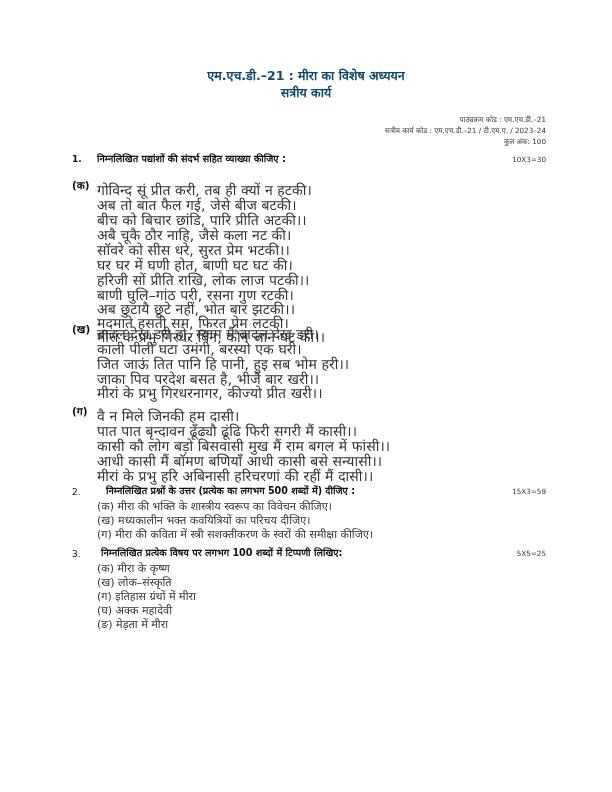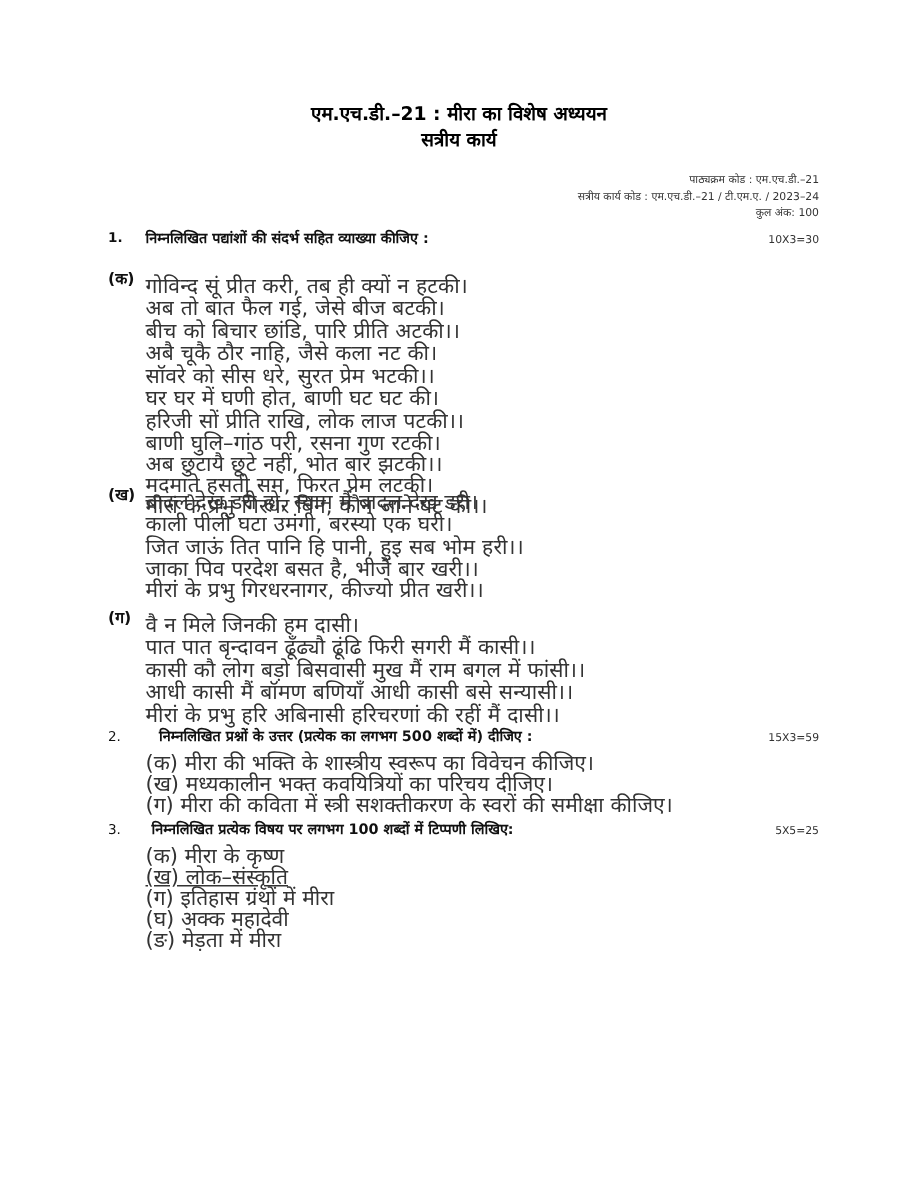--- a/index.html
+++ b/index.html
@@ -1,27 +1,27 @@
 <!DOCTYPE html>
 <html><head>
   <meta charset="utf-8">
   <style>
     html, body { margin: 0; padding: 0; background: #ffffff; }
     body { width: 612px; height: 792px; position: relative; overflow: hidden;
       font-family: "DejaVu Sans", "Liberation Sans", sans-serif; color: #222; }
     .abs { position: absolute; white-space: nowrap; }
-    .title { left: 0; width: 612px; text-align: center; font-weight: bold; font-size: 12.5px; color: #000000; }
+    .title { left: 0; width: 612px; text-align: center; font-weight: bold; font-size: 12.5px; color: #0c4a6e; }
     .meta { right: 66px; text-align: right; font-size: 7.2px; color: #333; }
     .qnum { font-size: 9px; font-weight: bold; color: #111; }
     .qnum.light { font-weight: normal; }
     .qtext { font-size: 9.6px; font-weight: bold; color: #111; }
     .marks { font-size: 7.2px; color: #333; right: 66px; text-align: right; }
     .sublabel { font-size: 10.5px; font-weight: bold; color: #111; }
     .line { font-size: 14px; color: #333; letter-spacing: 0.1px; }
-    .item { font-size: 14px; color: #333; }
+    .item { font-size: 11px; color: #333; }
   </style>
 </head>
 <body>
 
 <div class="abs title" style="top:67px;">एम.एच.डी.–21 : मीरा का विशेष अध्ययन</div>
 <div class="abs title" style="top:84px;">सत्रीय कार्य</div>
 
 <div class="abs meta" style="top:114px;">पाठ्यक्रम कोड : एम.एच.डी.–21</div>
 <div class="abs meta" style="top:125px;">सत्रीय कार्य कोड : एम.एच.डी.–21 / टी.एम.ए. / 2023–24</div>
 <div class="abs meta" style="top:136px;">कुल अंक: 100</div>
@@ -67,16 +67,16 @@
 <div class="abs qtext" style="left:106px; top:484px;">निम्नलिखित प्रश्नों के उत्तर (प्रत्येक का लगभग 500 शब्दों में) दीजिए :</div>
 <div class="abs marks" style="top:487px;">15X3=59</div>
 <div class="abs item" style="left:97px; top:498px;">(क) मीरा की भक्ति के शास्त्रीय स्वरूप का विवेचन कीजिए।</div>
 <div class="abs item" style="left:97px; top:512px;">(ख) मध्यकालीन भक्त कवयित्रियों का परिचय दीजिए।</div>
 <div class="abs item" style="left:97px; top:526px;">(ग) मीरा की कविता में स्त्री सशक्तीकरण के स्वरों की समीक्षा कीजिए।</div>
 
 <div class="abs qnum light" style="left:72px; top:549px;">3.</div>
 <div class="abs qtext" style="left:101px; top:546px;">निम्नलिखित प्रत्येक विषय पर लगभग 100 शब्दों में टिप्पणी लिखिए:</div>
 <div class="abs marks" style="top:549px;text-align:center;">5X5=25</div>
 <div class="abs item" style="left:97px; top:560px;">(क) मीरा के कृष्ण</div>
-<div class="abs item" style="left:97px; top:574px;text-decoration:underline;">(ख) लोक–संस्कृति</div>
+<div class="abs item" style="left:97px; top:574px;">(ख) लोक–संस्कृति</div>
 <div class="abs item" style="left:97px; top:588px;">(ग) इतिहास ग्रंथों में मीरा</div>
 <div class="abs item" style="left:97px; top:602px;">(घ) अक्क महादेवी</div>
 <div class="abs item" style="left:97px; top:616px;">(ङ) मेड़ता में मीरा</div>
 
 </body></html>

